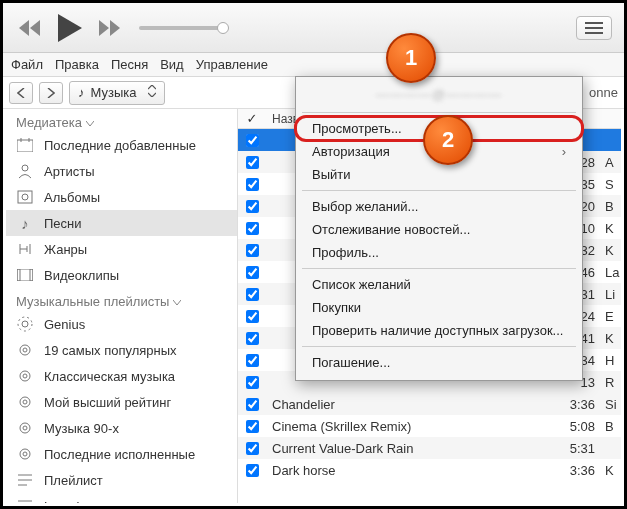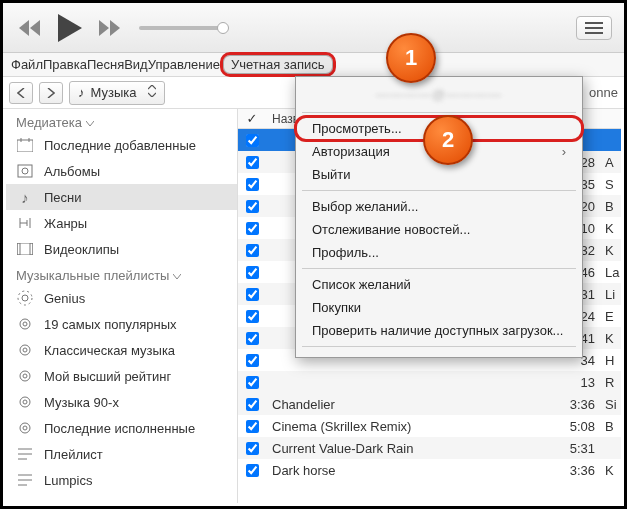--- a/index.html
+++ b/index.html
@@ -13,21 +13,21 @@
 .pb-controls { display: flex; align-items: center; gap: 6px; }
 .pb-btn { width: 30px; height: 30px; display: flex; align-items: center; justify-content: center; color: #888; }
 .pb-play { width: 38px; height: 38px; }
 .pb-play svg { color: #444; }
 .vol { display: flex; align-items: center; margin-left: 14px; }
 .vol-track { width: 84px; height: 4px; background: #bbb; border-radius: 2px; position: relative; }
 .vol-thumb { position: absolute; right: -6px; top: -4px; width: 12px; height: 12px; background: #fff; border: 1px solid #aaa; border-radius: 50%; }
 .viewbtn { margin-left: auto; width: 36px; height: 24px; border: 1px solid #bbb; border-radius: 4px; background: linear-gradient(#fff,#eee); display: flex; align-items: center; justify-content: center; color: #555; }
 
 
-.menubar { height: 24px; background: #f7f7f7; border-bottom: 1px solid #d9d9d9; display: flex; align-items: center; padding: 0 8px; position: relative; z-index: 5; }
+.menubar { height: 24px; background: #f7f7f7; border-bottom: 1px solid #d9d9d9; display: flex; align-items: center; padding: 0 8px; gap: 12px; position: relative; z-index: 5; }
 .menubar-item { color: #333; cursor: default; }
 .account-btn { padding: 2px 8px; border: 3px solid #d9201e; border-radius: 10px; background: #e8e8e8; box-shadow: 0 0 0 1px #aaa inset; }
 
 
 .toolbar { height: 32px; background: #fff; border-bottom: 1px solid #ddd; display: flex; align-items: center; padding: 0 6px; gap: 6px; }
 .navbtn { width: 24px; height: 22px; border: 1px solid #bbb; border-radius: 3px; background: linear-gradient(#fff,#eee); display: flex; align-items: center; justify-content: center; color: #555; }
 .select { height: 24px; border: 1px solid #bbb; border-radius: 3px; background: linear-gradient(#fff,#eee); display: flex; align-items: center; padding: 0 8px; gap: 6px; color: #333; }
 .select .chev { margin-left: 6px; }
 .right-link { margin-left: auto; color: #555; text-align: center; }
 
@@ -102,21 +102,20 @@
         </svg>
     </div>
   </div>
 
   <div class="menubar">
     <span class="menubar-item">Файл</span>
     <span class="menubar-item">Правка</span>
     <span class="menubar-item">Песня</span>
     <span class="menubar-item">Вид</span>
     <span class="menubar-item">Управление</span>
-    <span class="menubar-item account-btn">Учетная запись</span>
   </div>
 
   <div class="toolbar">
     <div class="navbtn">
       <svg width="8" height="10">
           <path d="M7 0 L1 5 L7 10" fill="none" stroke="currentColor" stroke-width="1.5"></path>
         </svg>
     </div>
     <div class="navbtn">
       <svg width="8" height="10">
@@ -151,20 +150,29 @@
               <svg width="16" height="14">
                 <rect x="0" y="2" width="16" height="12" fill="none" stroke="#777"></rect>
                 <line x1="4" y1="0" x2="4" y2="4" stroke="#777"></line>
                 <line x1="12" y1="0" x2="12" y2="4" stroke="#777"></line>
               </svg>
             </span>
             <span>Последние добавленные</span>
           </div>
           <div class="side-item">
             <span class="icn">
+              <svg width="16" height="16">
+                <circle cx="8" cy="5" r="3" fill="none" stroke="#777"></circle>
+                <path d="M2 15 Q8 8 14 15" fill="none" stroke="#777"></path>
+              </svg>
+            </span>
+            <span>Артисты</span>
+          </div>
+          <div class="side-item">
+            <span class="icn">
               <svg width="16" height="14">
                 <rect x="1" y="1" width="14" height="12" fill="none" stroke="#777"></rect>
                 <circle cx="8" cy="7" r="3" fill="none" stroke="#777"></circle>
               </svg>
             </span>
             <span>Альбомы</span>
           </div>
           <div class="side-item sel">
             <span class="icn">
               <span style="font-size:15px">♪</span>
@@ -441,18 +449,21 @@
     <div class="dd-item">
         <span>Список желаний</span>
       </div>
     <div class="dd-item">
         <span>Покупки</span>
       </div>
     <div class="dd-item">
         <span>Проверить наличие доступных загрузок...</span>
       </div>
     <div class="dd-sep"></div>
+    <div class="dd-item">
+        <span>Погашение...</span>
+      </div>
   </div>
 
   <div class="callout c1">1</div>
   <div class="callout c2">2</div>
 
 </div>
 
 </body></html>

